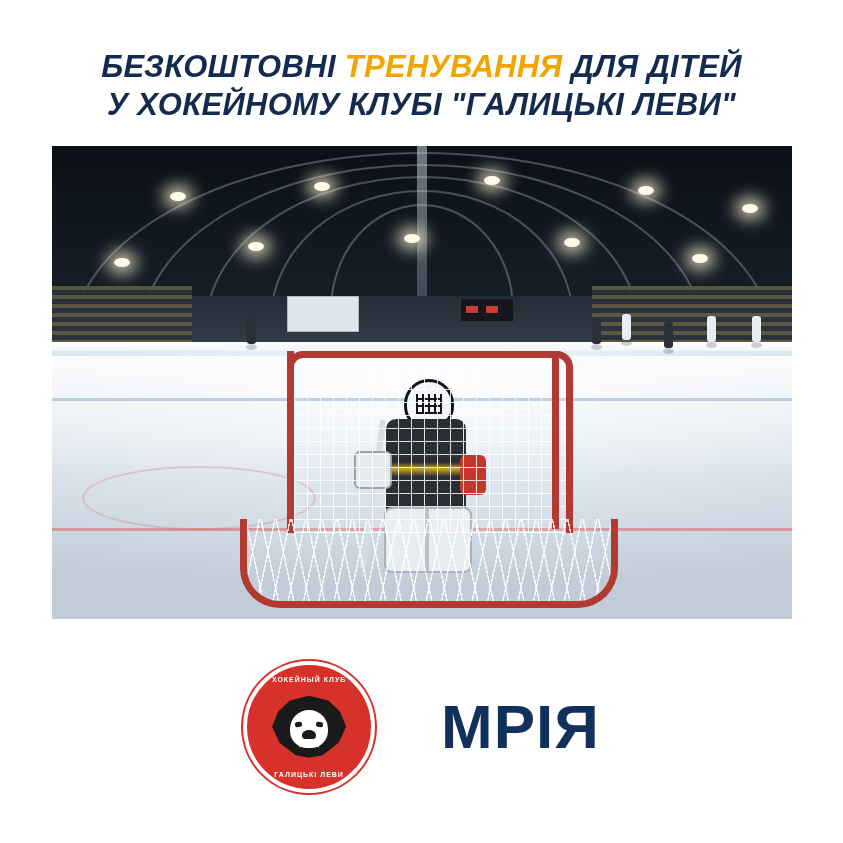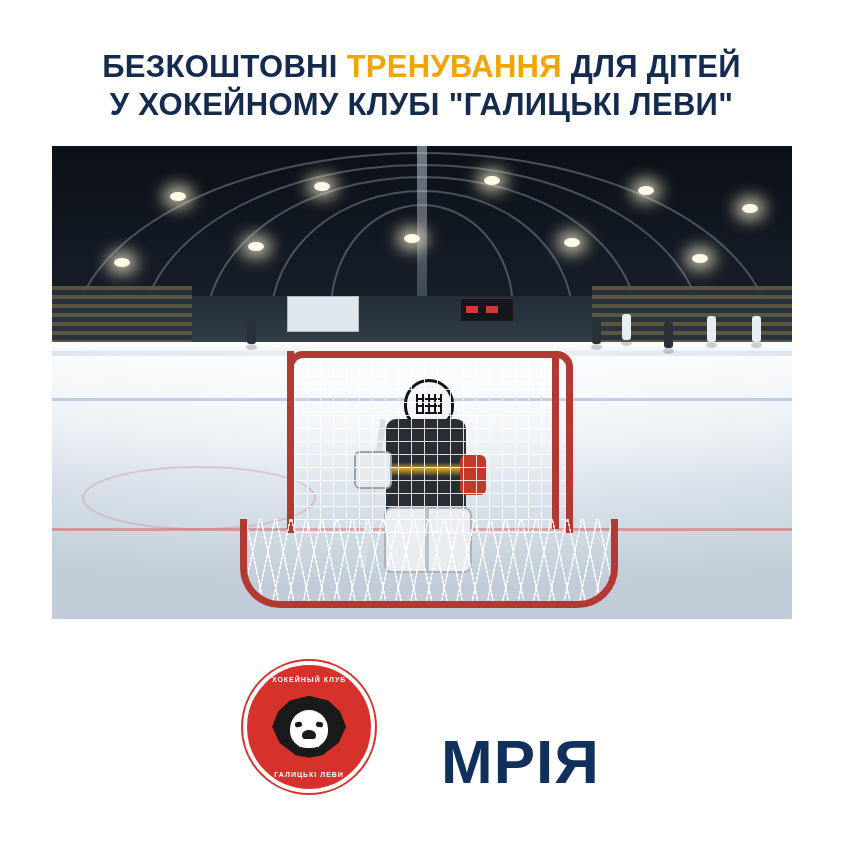--- a/index.html
+++ b/index.html
@@ -29,20 +29,21 @@
     text-align: center;
     padding-top: 48px;
     line-height: 1.22;
     letter-spacing: 0.3px;
   }
   .headline .line {
     font-size: 31px;
     font-weight: bold;
     color: #142a4e;
     white-space: nowrap;
+    font-style: italic;
   }
   .headline .accent {
     color: #f0a500;
   }
 
   
   .photo-wrap {
     margin-top: 22px;
     width: 740px;
     height: 473px;
@@ -286,21 +287,21 @@
     width: 6px; height: 150px;
     background: #d8dde3;
     transform: rotate(8deg);
   }
 
   
   .footer {
     margin-top: 42px;
     width: 740px;
     display: flex;
-    align-items: flex-end;
+    align-items: center;
     justify-content: center;
     gap: 66px;
   }
   .club-logo {
     position: relative;
     width: 124px; height: 124px;
     border-radius: 50%;
     background: #d6312b;
     border: 4px solid #ffffff;
     box-shadow: 0 0 0 2px #d6312b;

